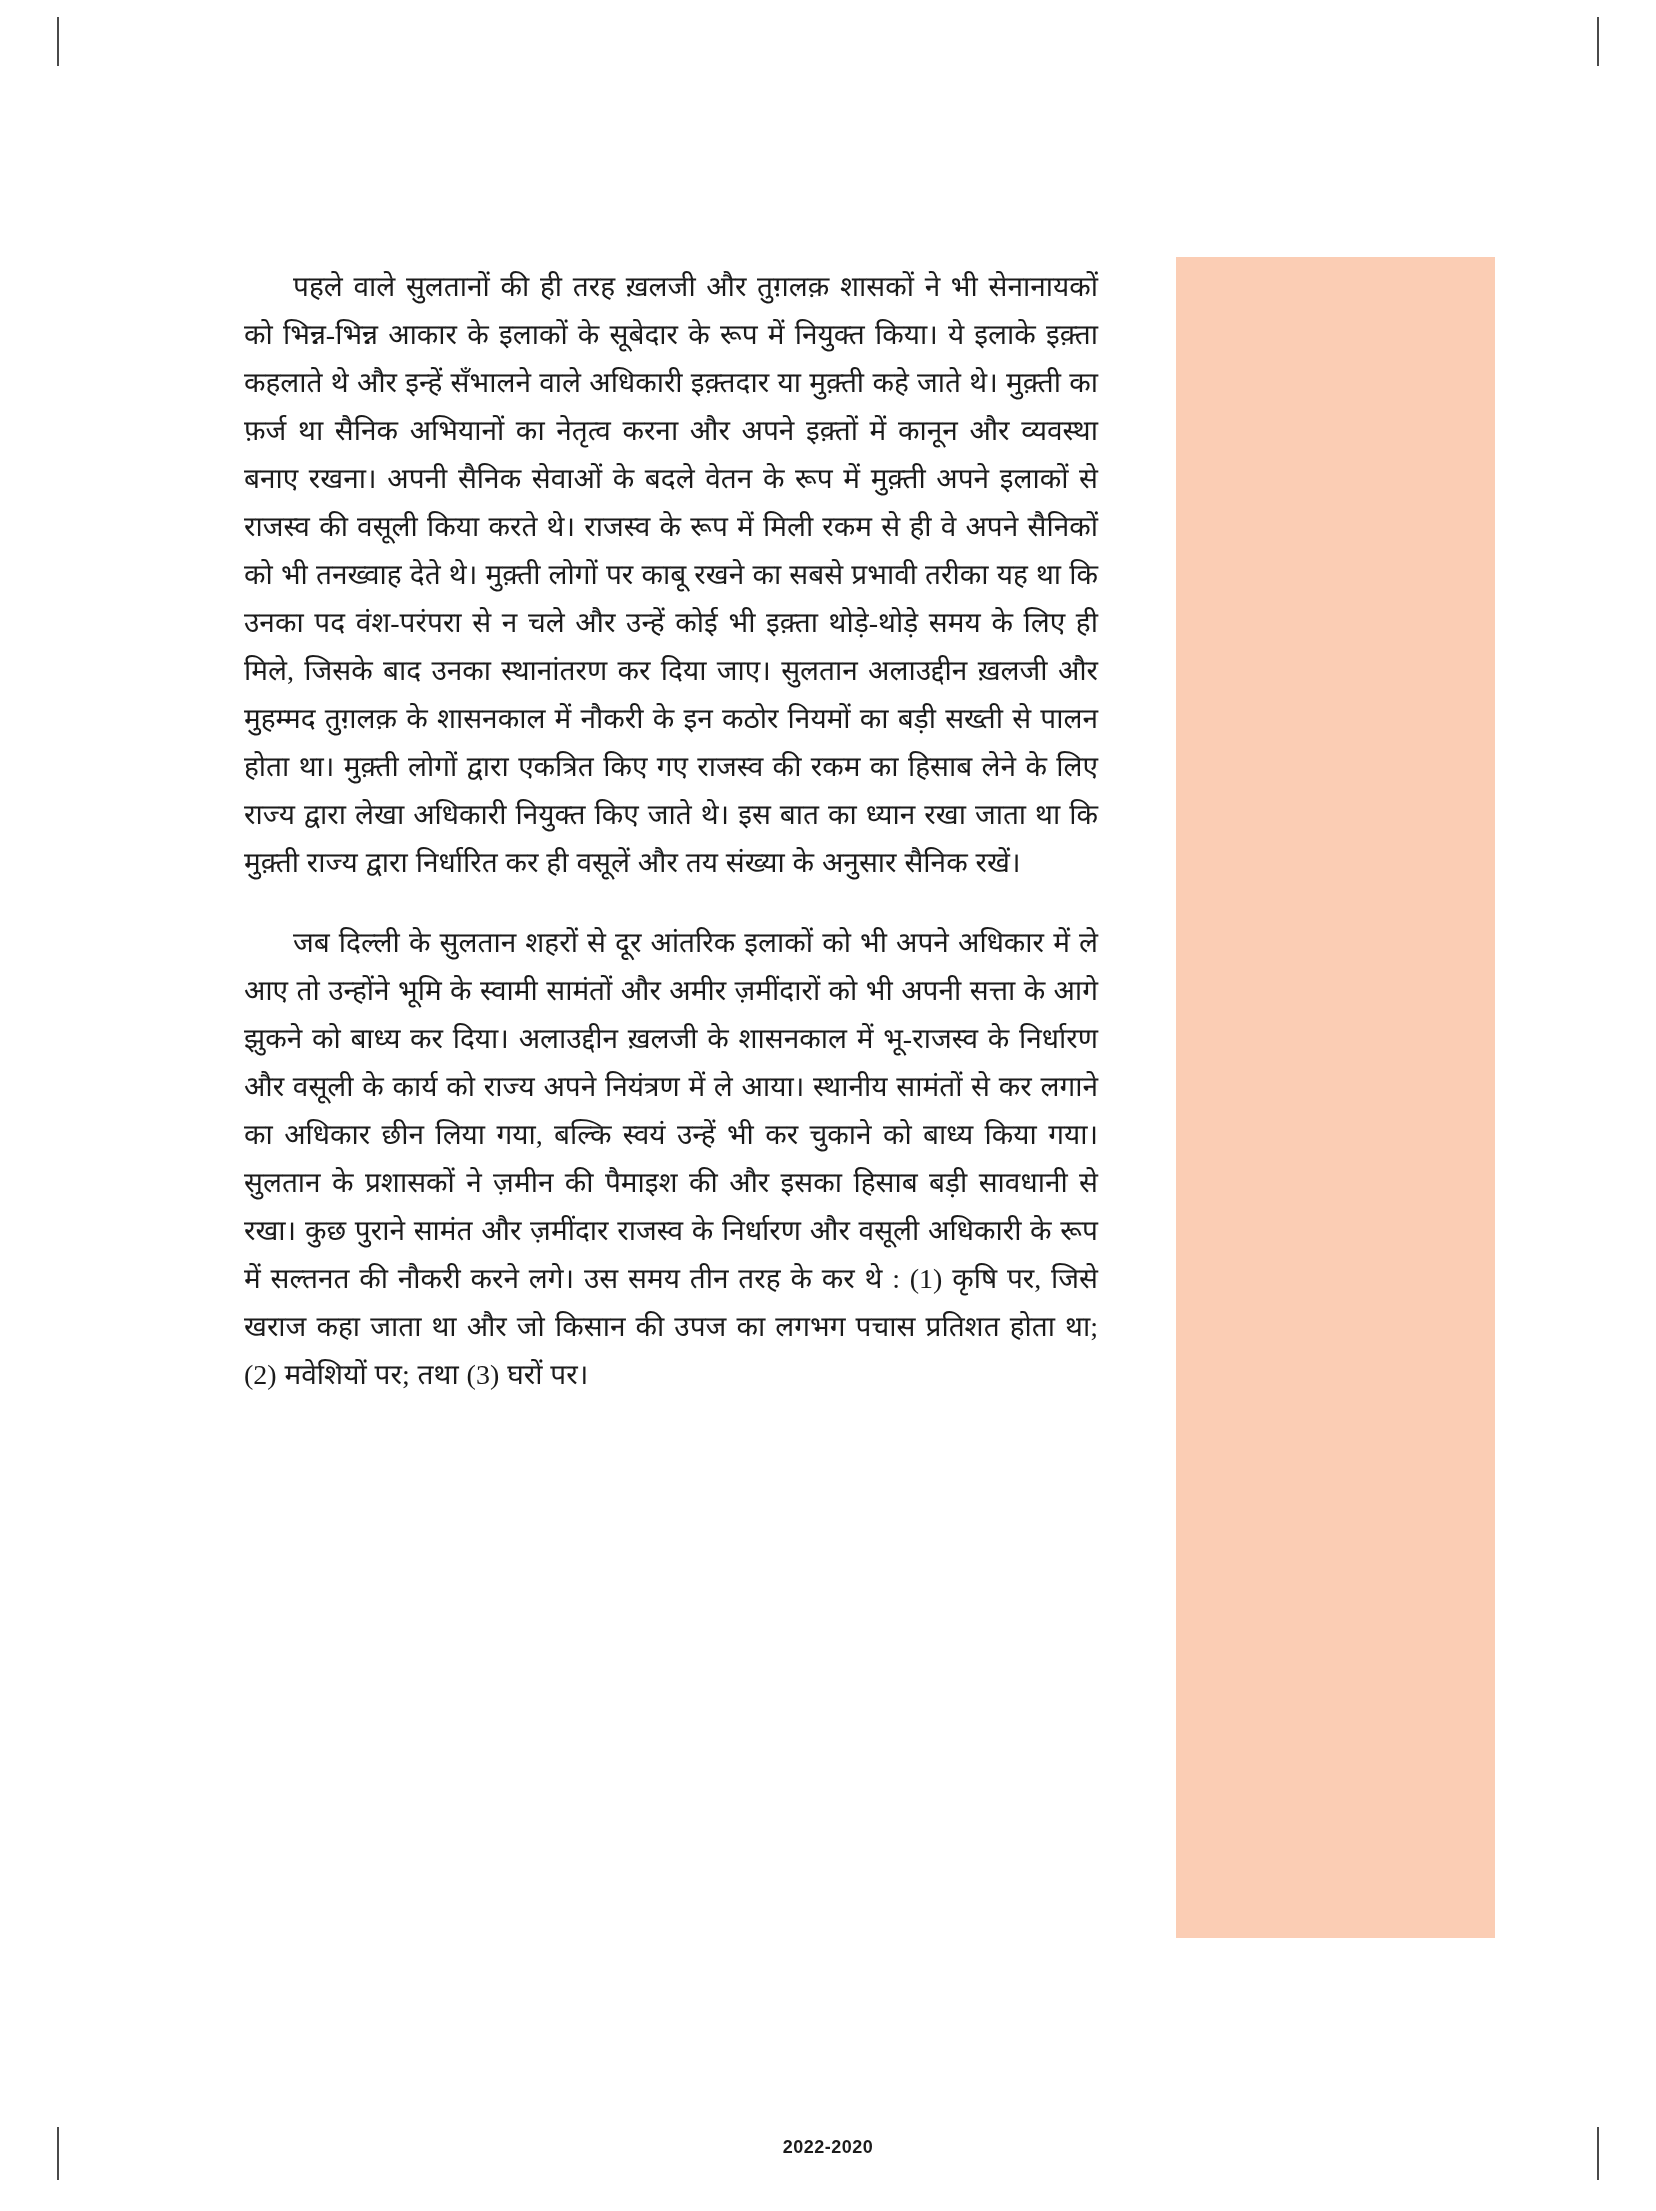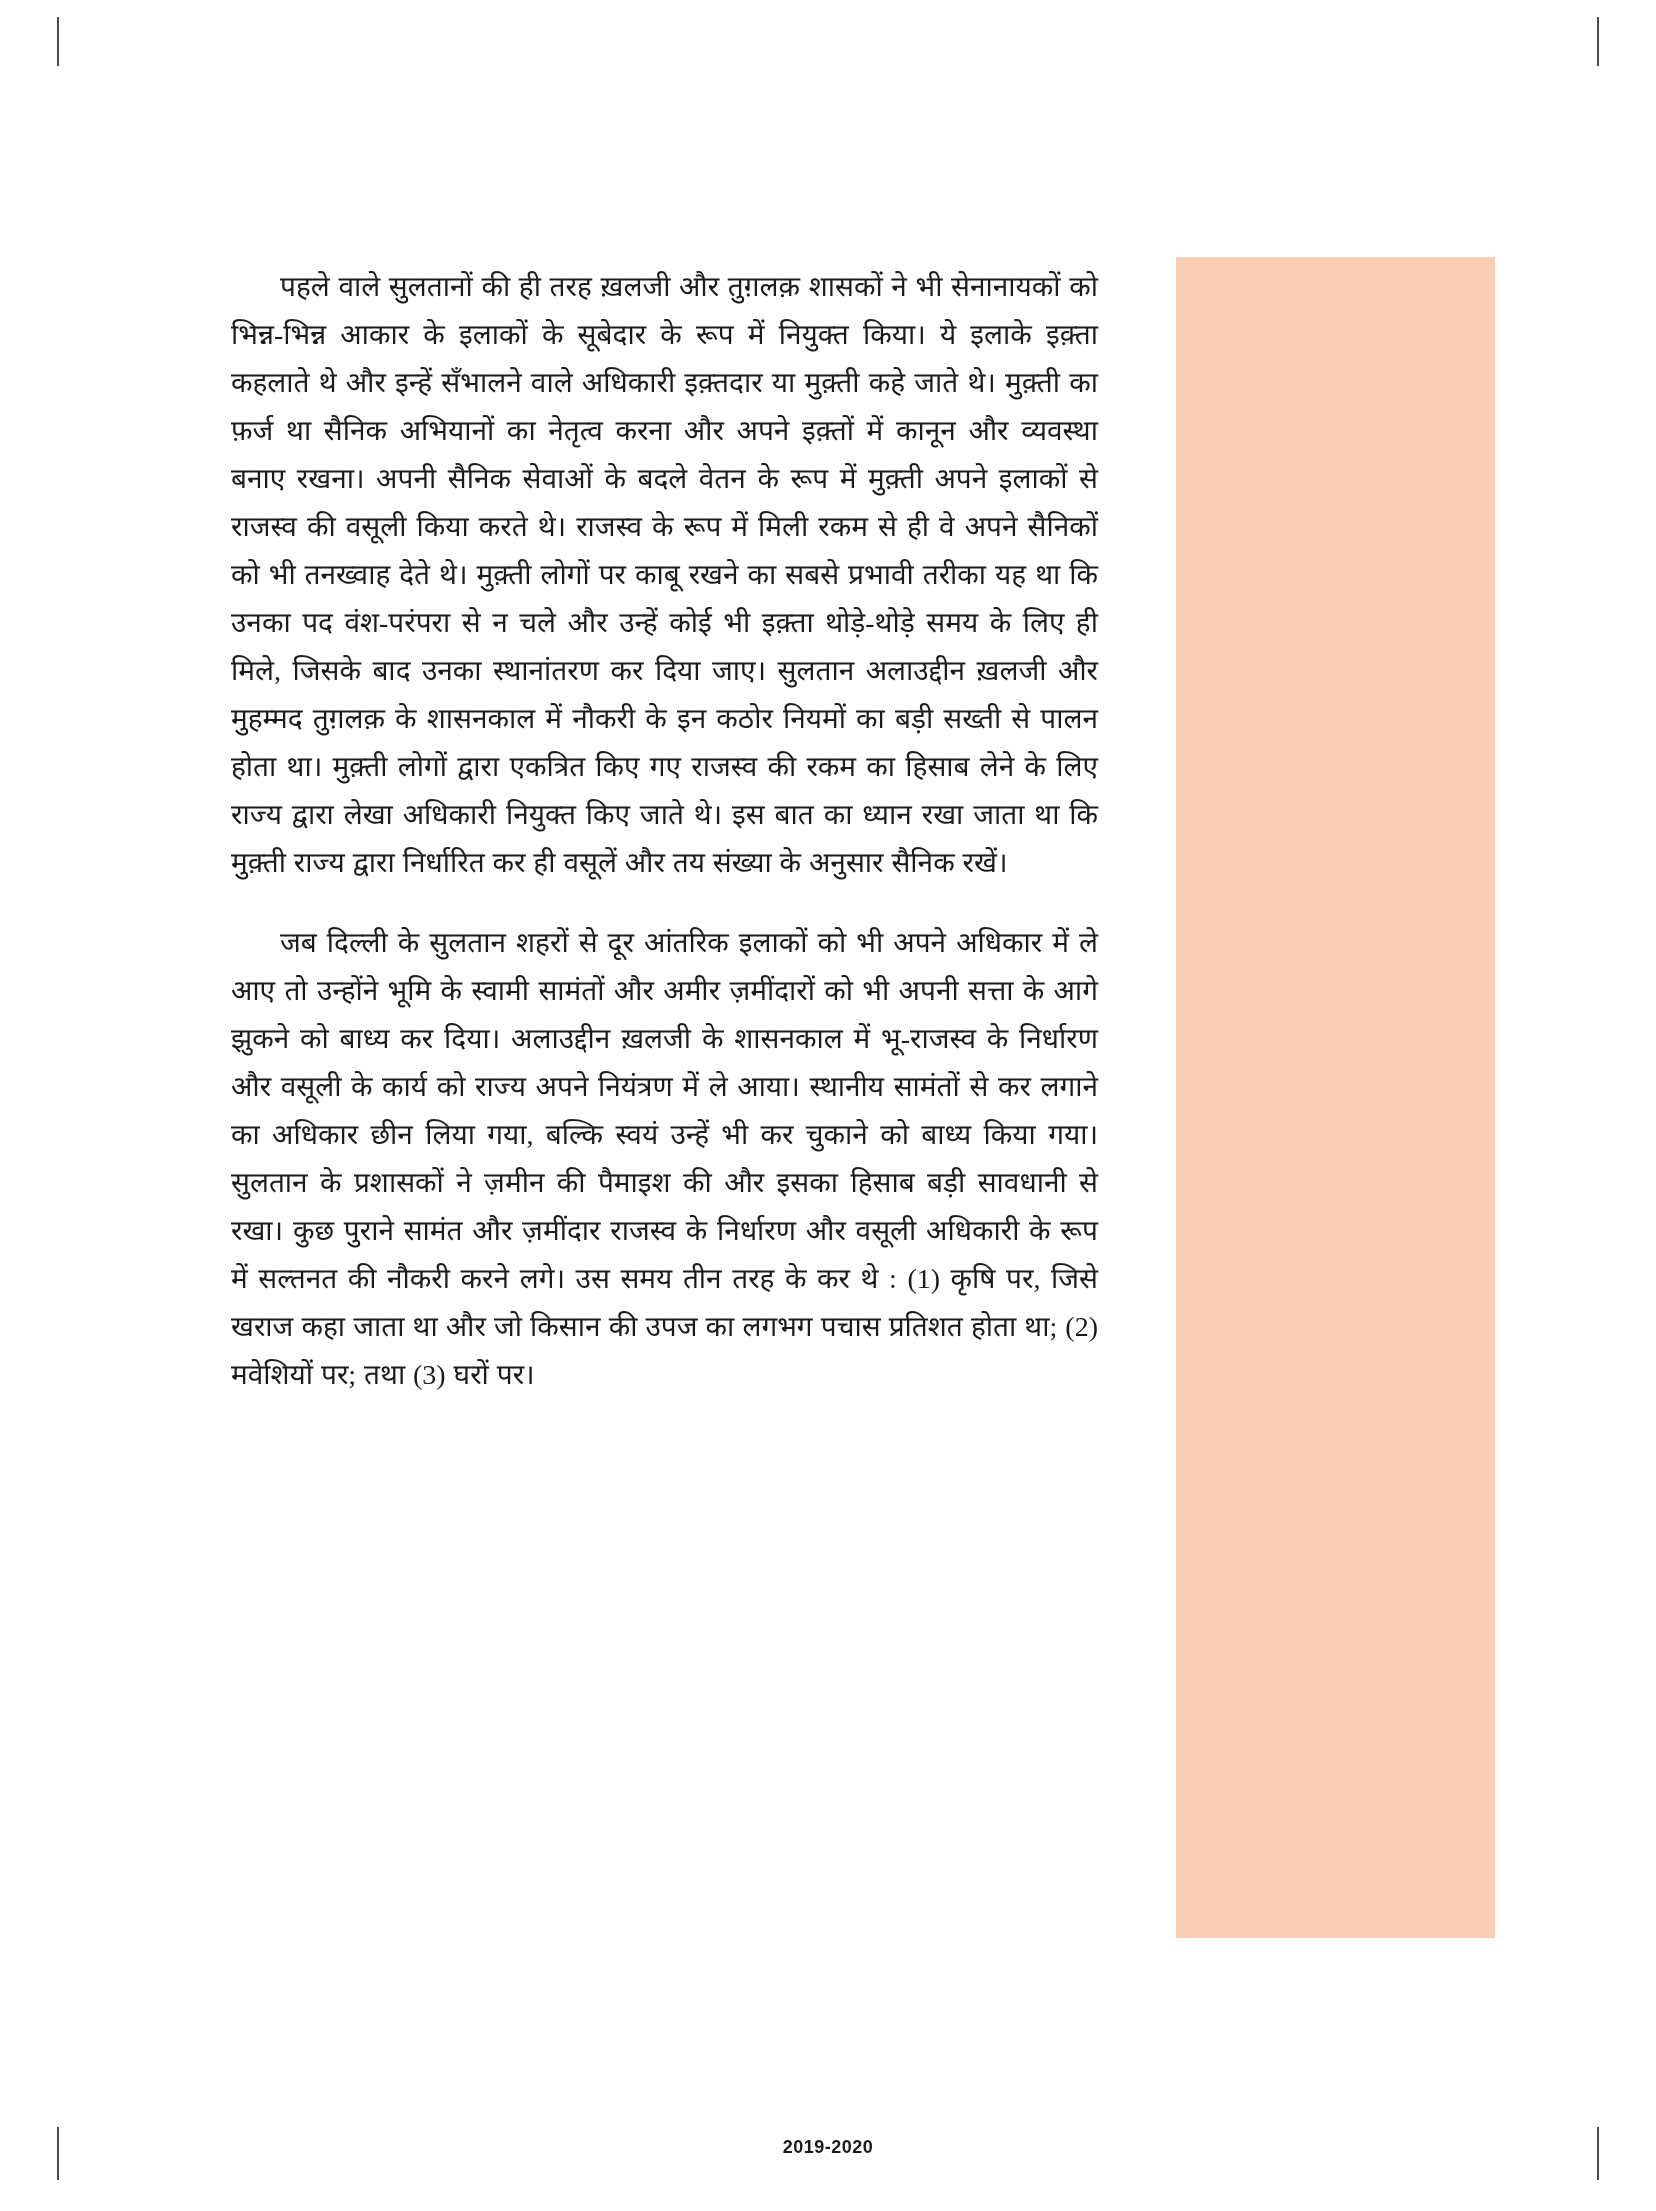--- a/index.html
+++ b/index.html
@@ -62,21 +62,21 @@
     top: 263px;
     width: 871px;
   }
 
   .para {
     font-size: 28px;
     line-height: 48px;
     color: #1b1b1b;
     text-align: justify;
     text-justify: inter-word;
-    margin: 0 0 32px 4px;
+    margin: 0 0 32px 17px;
     text-indent: 49px;
     font-family: "Liberation Serif", "DejaVu Serif", serif;
     word-spacing: 0.9px;
   }
   .para:last-child { margin-bottom: 0; }
 
   
   .footer {
     position: absolute;
     left: 0;
@@ -120,16 +120,16 @@
   <div class="text-column">
     <p class="para">पहले वाले सुलतानों की ही तरह ख़लजी और तुग़लक़ शासकों ने भी सेनानायकों को भिन्न-भिन्न आकार के इलाकों के सूबेदार के रूप में नियुक्त किया। ये इलाके इक़्ता कहलाते थे और इन्हें सँभालने वाले अधिकारी इक़्तदार या मुक़्ती कहे जाते थे। मुक़्ती का फ़र्ज था सैनिक अभियानों का नेतृत्व करना और अपने इक़्तों में कानून और व्यवस्था बनाए रखना। अपनी सैनिक सेवाओं के बदले वेतन के रूप में मुक़्ती अपने इलाकों से राजस्व की वसूली किया करते थे। राजस्व के रूप में मिली रकम से ही वे अपने सैनिकों को भी तनख्वाह देते थे। मुक़्ती लोगों पर काबू रखने का सबसे प्रभावी तरीका यह था कि उनका पद वंश-परंपरा से न चले और उन्हें कोई भी इक़्ता थोड़े-थोड़े समय के लिए ही मिले, जिसके बाद उनका स्थानांतरण कर दिया जाए। सुलतान अलाउद्दीन ख़लजी और मुहम्मद तुग़लक़ के शासनकाल में नौकरी के इन कठोर नियमों का बड़ी सख्ती से पालन होता था। मुक़्ती लोगों द्वारा एकत्रित किए गए राजस्व की रकम का हिसाब लेने के लिए राज्य द्वारा लेखा अधिकारी नियुक्त किए जाते थे। इस बात का ध्यान रखा जाता था कि मुक़्ती राज्य द्वारा निर्धारित कर ही वसूलें और तय संख्या के अनुसार सैनिक रखें।</p>
     <p class="para">जब दिल्ली के सुलतान शहरों से दूर आंतरिक इलाकों को भी अपने अधिकार में ले आए तो उन्होंने भूमि के स्वामी सामंतों और अमीर ज़मींदारों को भी अपनी सत्ता के आगे झुकने को बाध्य कर दिया। अलाउद्दीन ख़लजी के शासनकाल में भू-राजस्व के निर्धारण और वसूली के कार्य को राज्य अपने नियंत्रण में ले आया। स्थानीय सामंतों से कर लगाने का अधिकार छीन लिया गया, बल्कि स्वयं उन्हें भी कर चुकाने को बाध्य किया गया। सुलतान के प्रशासकों ने ज़मीन की पैमाइश की और इसका हिसाब बड़ी सावधानी से रखा। कुछ पुराने सामंत और ज़मींदार राजस्व के निर्धारण और वसूली अधिकारी के रूप में सल्तनत की नौकरी करने लगे। उस समय तीन तरह के कर थे : (1) कृषि पर, जिसे खराज कहा जाता था और जो किसान की उपज का लगभग पचास प्रतिशत होता था; (2) मवेशियों पर; तथा (3) घरों पर।</p>
   </div>
 
   <div class="footer">
     
     
   </div>
 
-  <div class="year-stamp">2019-2020</div>
+  <div class="year-stamp">2022-2020</div>
 
 </div>
 
 
 </body></html>

